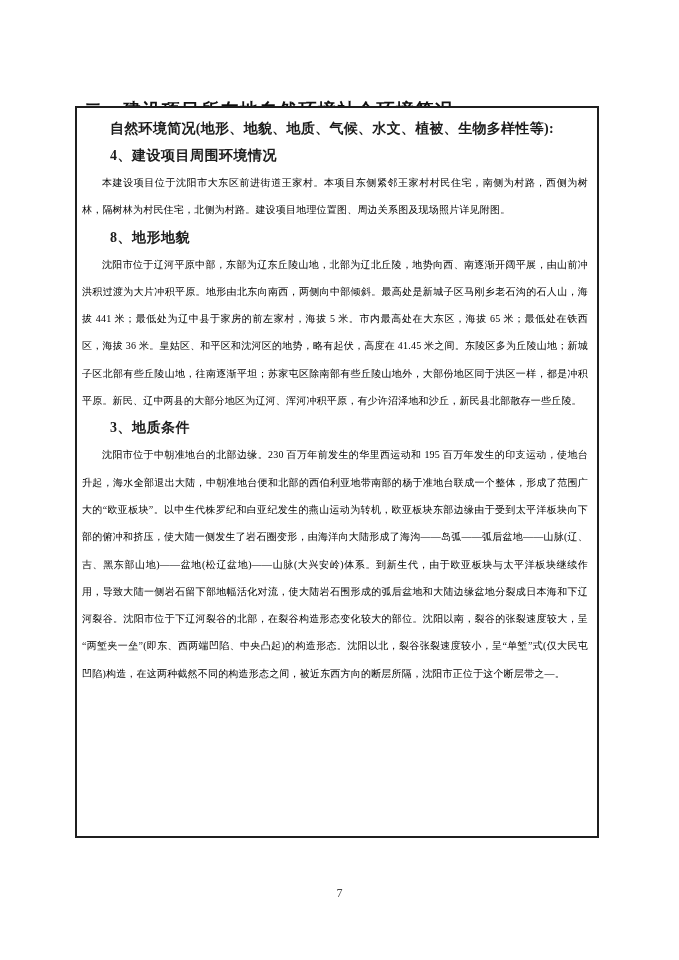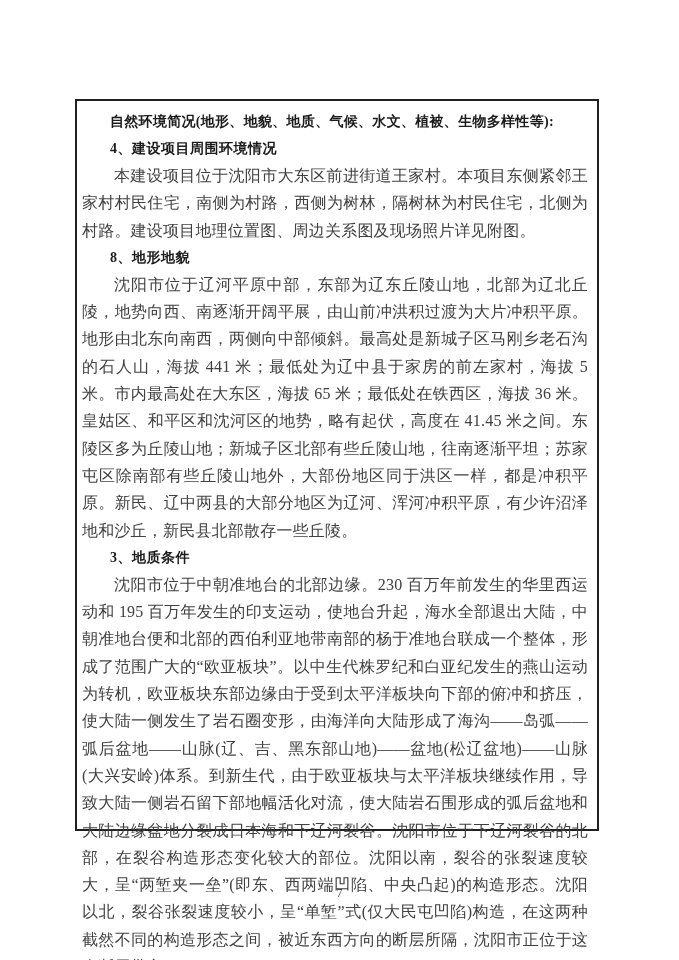--- a/index.html
+++ b/index.html
@@ -15,21 +15,21 @@
     position:absolute;
     left:84px;top:86px;
     font-size:18px;
     font-weight:bold;
     letter-spacing:1.5px;
     color:#111;
     white-space:nowrap;
   }
   .content-table{
     position:absolute;
-    left:75px;top:99px;
+    left:75px;top:106px;
     width:524px;
     height:732px;
     border:2px solid #1f1f1f;
     box-sizing:border-box;
     padding:7px 9px 0 5px;
     background:#fff;
   }
   .tbl-header{
     font-weight:bold;
     font-size:14px;
@@ -40,28 +40,28 @@
   }
   .sec-heading{
     font-weight:bold;
     font-size:14px;
     line-height:27px;
     text-indent:2em;
     margin:0;
     letter-spacing:0.5px;
   }
   .para{
-    font-size:16px;
+    font-size:10px;
     line-height:27.3px;
     text-indent:2em;
     text-align:justify;
     text-justify:inter-ideograph;
     margin:0;
     letter-spacing:0.2px;
-    color:#404040;
+    color:#000000;
   }
   .page-number{
     position:absolute;
     left:0;right:0;
     top:886px;
     text-align:center;
     font-size:12px;
     color:#444;
   }
 </style>

